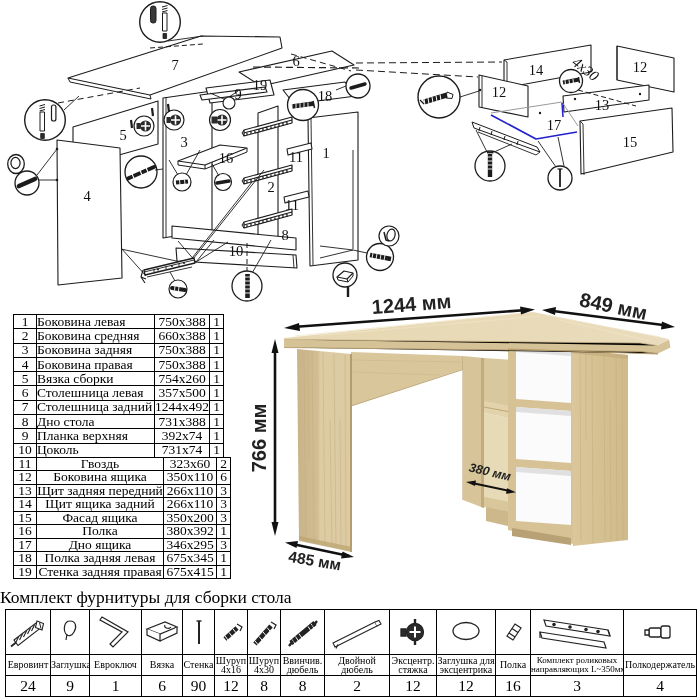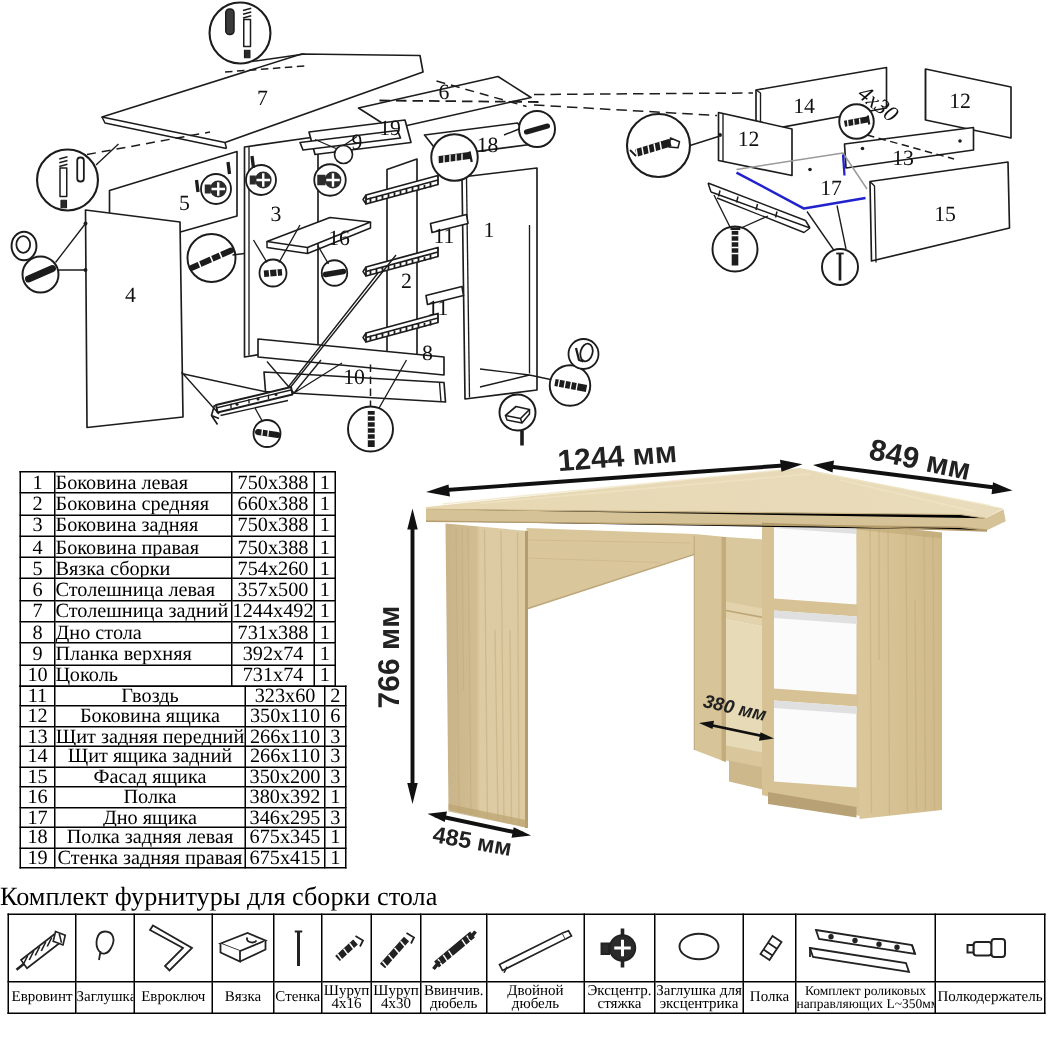--- a/index.html
+++ b/index.html
@@ -623,14 +623,30 @@
 <td class="lb">Шуруп<br>4x16</td>
 <td class="lb">Шуруп<br>4x30</td>
 <td class="lb">Ввинчив.<br>дюбель</td>
 <td class="lb">Двойной<br>дюбель</td>
 <td class="lb">Эксцентр.<br>стяжка</td>
 <td class="lb">Заглушка для<br>эксцентрика</td>
 <td class="lb">Полка</td>
 <td class="lb" style="font-size:9px">Комплект роликовых<br>направляющих L~350мм</td>
 <td class="lb">Полкодержатель</td>
 </tr>
+<tr>
+<td class="qt">24</td>
+          <td class="qt">9</td>
+          <td class="qt">1</td>
+          <td class="qt">6</td>
+          <td class="qt">90</td>
+          <td class="qt">12</td>
+          <td class="qt">8</td>
+          <td class="qt">8</td>
+          <td class="qt">2</td>
+          <td class="qt">12</td>
+          <td class="qt">12</td>
+          <td class="qt">16</td>
+          <td class="qt">3</td>
+          <td class="qt">4</td>
+</tr>
 </tbody>
     </table>
 </div>
 </body></html>

